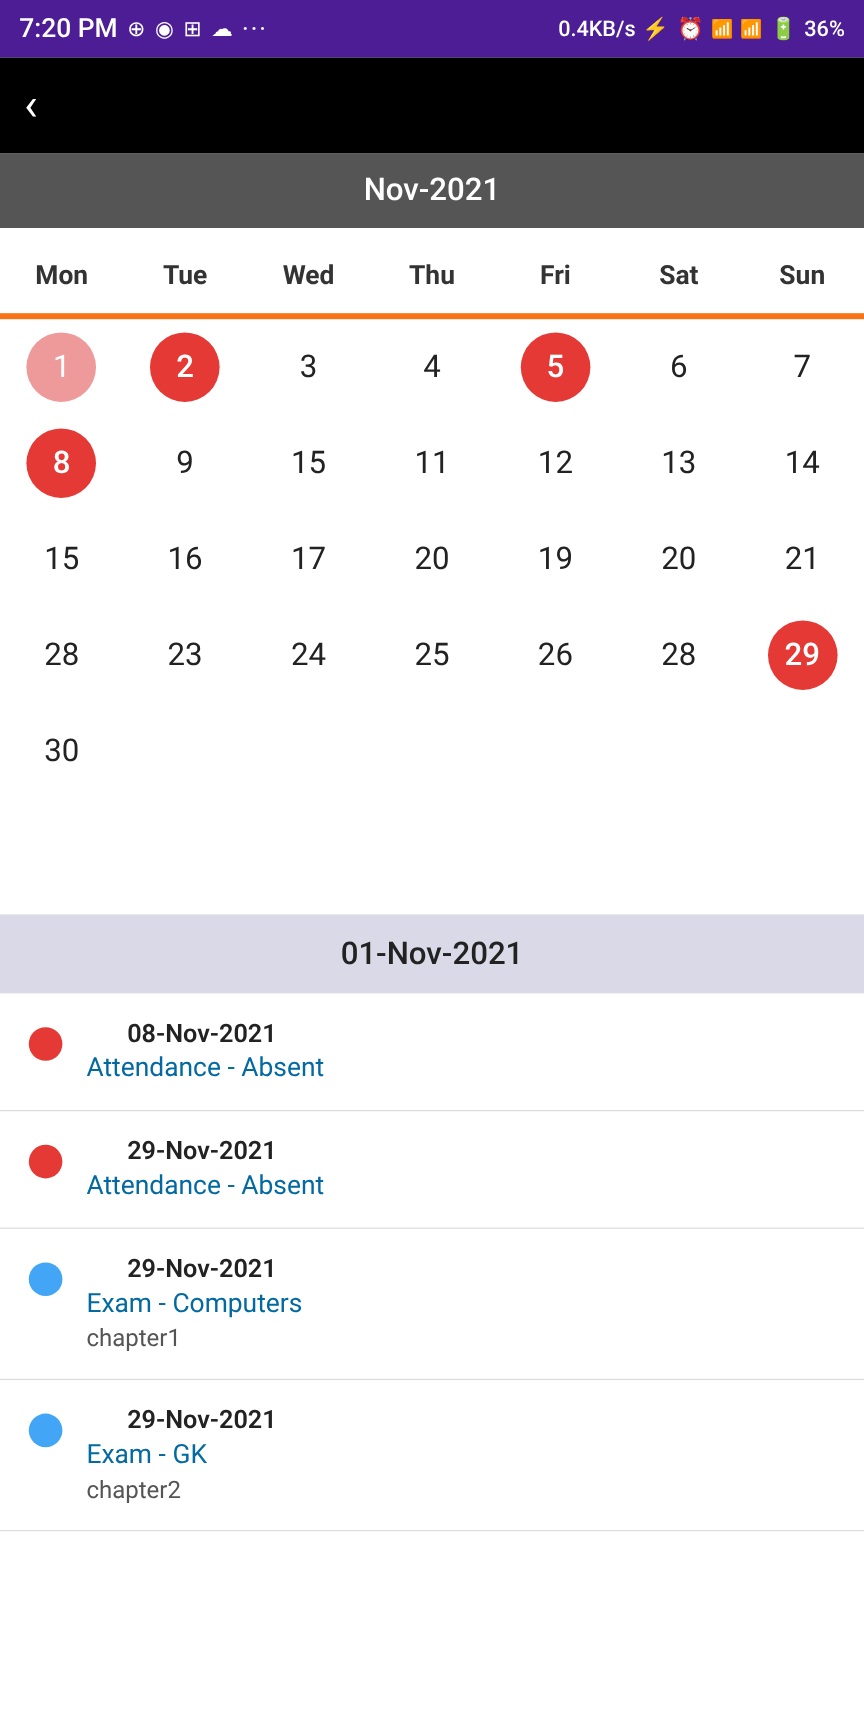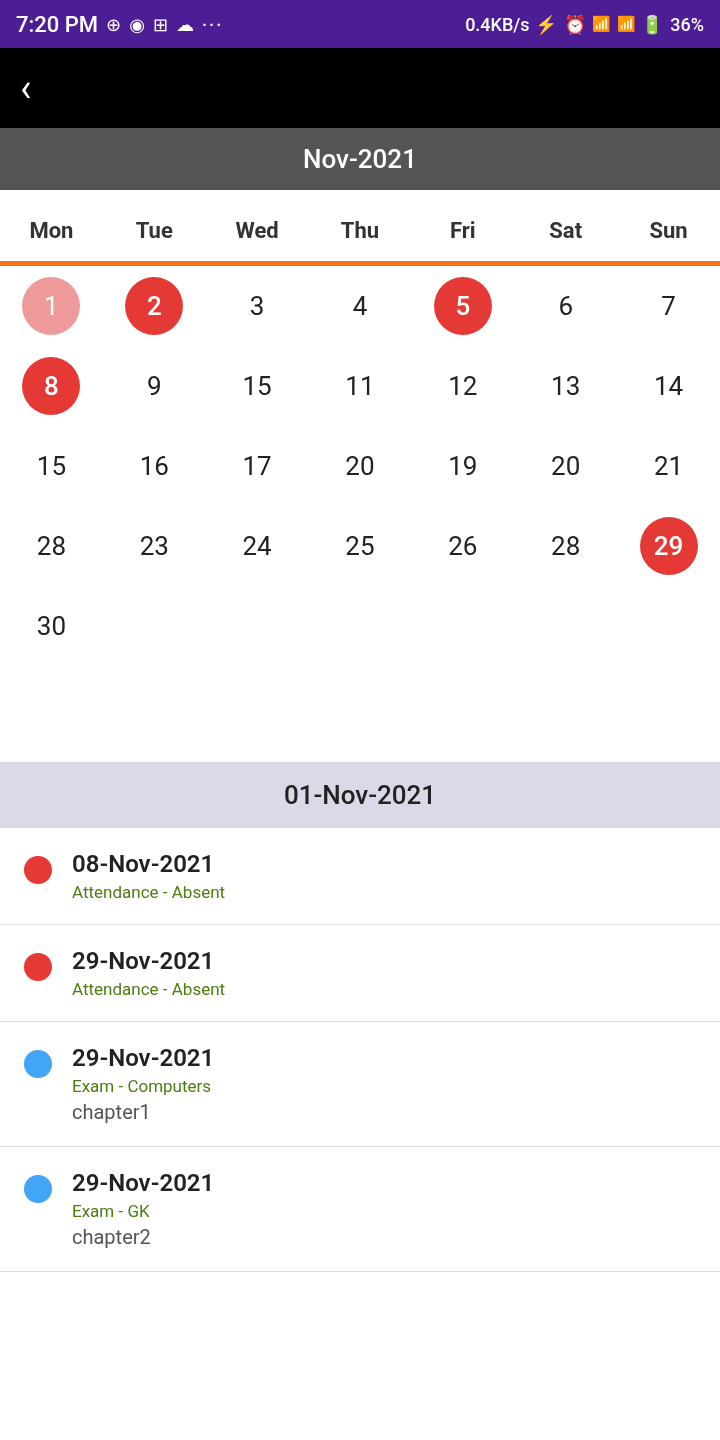--- a/index.html
+++ b/index.html
@@ -140,27 +140,28 @@
       width: 28px;
       height: 28px;
       border-radius: 50%;
       flex-shrink: 0;
       margin-top: 6px;
     }
     .dot-red { background: #e53935; }
     .dot-blue { background: #42a5f5; }
     .event-content { display: flex; flex-direction: column; gap: 4px; }
     .event-date {
-      font-size: 24px;
+      font-size: 21px;
       font-weight: 600;
       color: #222;
+      margin-left: 34px;
     }
     .event-title {
-      font-size: 17px;
-      color: #4d7c0f;
+      font-size: 22px;
+      color: #0369a1;
     }
     .event-subtitle {
       font-size: 20px;
       color: #555;
     }
   </style>
 </head>
 <body>
 
 <div class="status-bar">

